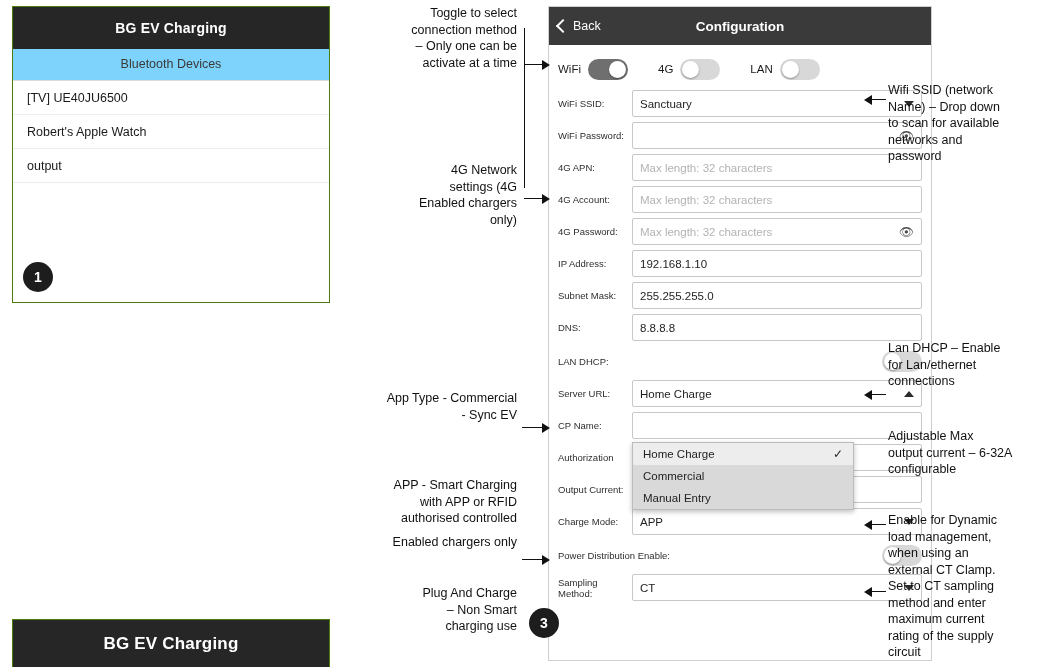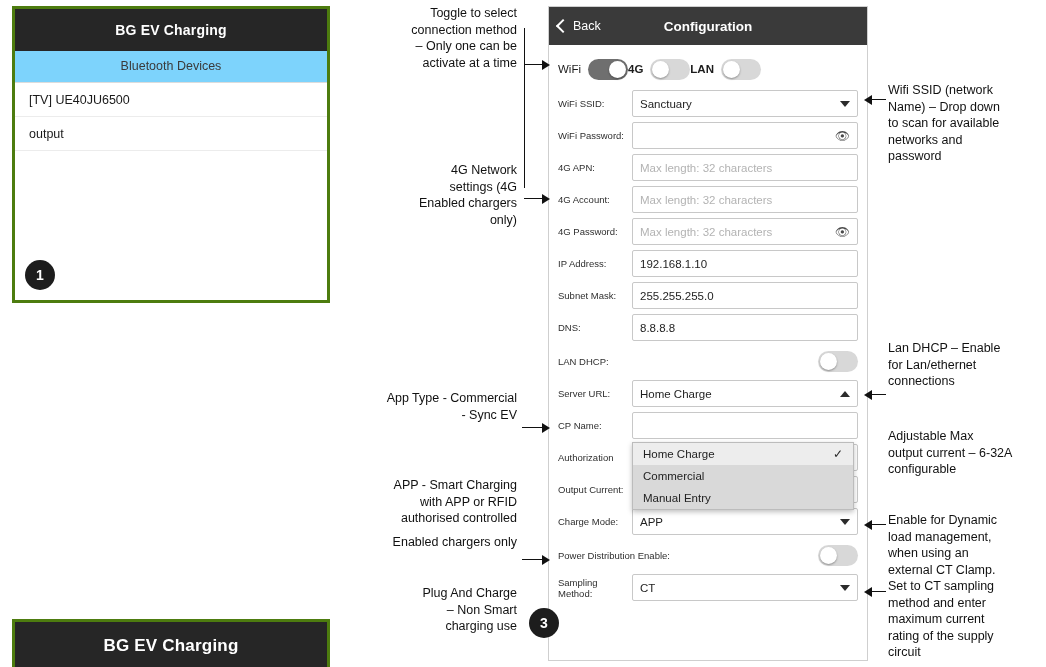--- a/index.html
+++ b/index.html
@@ -8,21 +8,21 @@
     background:#ffffff;
     font-family:"Liberation Sans", sans-serif;
     color:#000;
     position:relative;
     overflow:hidden;
   }
   .panel{position:absolute;}
 
   
   .phone{
-    border:3px solid #4d7c0f;
+    border:1px solid #4d7c0f;
     background:#ffffff;
     box-sizing:border-box;
     position:relative;
   }
   .phone-header{
     background:#262626;
     color:#ffffff;
     font-weight:bold;
     text-align:center;
     letter-spacing:.2px;
@@ -55,21 +55,21 @@
   #panel1 .phone-header{height:42px;line-height:42px;font-size:14px;}
   #panel1 .subhead{height:31px;line-height:31px;}
   #panel1 .dev-row{height:33px;}
   #panel1 .badge{left:10px;bottom:10px;}
 
   
   #panel2{left:12px;top:322px;width:318px;height:339px;}
   #panel2 .phone-header{height:48px;line-height:48px;font-size:17px;}
 
   
-  #panel3{left:548px;top:6px;width:320px;height:655px;
+  #panel3{left:548px;top:6px;width:384px;height:655px;
     border:1px solid #cfcfcf;background:#fff;box-sizing:border-box;position:absolute;}
   #panel3 .cfg-header{
     background:#3a3a3a;color:#fff;height:38px;
     display:flex;align-items:center;position:relative;
   }
   .back-btn{display:flex;align-items:center;gap:5px;font-size:12.5px;padding-left:9px;}
   .chev-left{
     width:8px;height:8px;border-left:2px solid #fff;border-bottom:2px solid #fff;
     transform:rotate(45deg);display:inline-block;
   }
@@ -108,21 +108,21 @@
   .toggle{
     width:40px;height:21px;border-radius:11px;background:#d8d8d8;position:relative;flex:none;
   }
   .toggle .knob{
     position:absolute;top:2px;width:17px;height:17px;border-radius:50%;background:#fff;
     box-shadow:0 1px 2px rgba(0,0,0,.35);
   }
   .toggle.on{background:#6f6f6f;}
   .toggle.on .knob{right:2px;}
   .toggle.off .knob{left:2px;}
-  .spacer-l{font-weight:bold;}
+  .spacer-l{margin-left:30px;}
   .row-toggle{
     display:flex;align-items:center;height:30px;margin-bottom:4px;
   }
   .row-toggle .rowlabel{width:74px;}
 
   
   .dropdown-list{
     position:absolute;left:83px;top:435px;width:220px;
     background:#d9d9d9;border:1px solid #bcbcbc;
     box-shadow:0 2px 5px rgba(0,0,0,.25);
@@ -153,20 +153,23 @@
   .vline{position:absolute;border-left:1.6px solid #111;}
 </style>
 </head>
 <body>
 
 <div class="phone panel" id="panel1">
   <div class="phone-header">BG EV Charging</div>
   <div class="subhead">Bluetooth Devices</div>
   <div class="dev-row">
       <span>[TV] UE40JU6500</span>
+    </div>
+  <div class="dev-row">
+      <span>Robert's Apple Watch</span>
     </div>
   <div class="dev-row">
       <span>output</span>
     </div>
   <div class="badge">1</div>
 </div>
 
 <div class="phone panel" id="panel2">
   <div class="phone-header">BG EV Charging</div>
 

